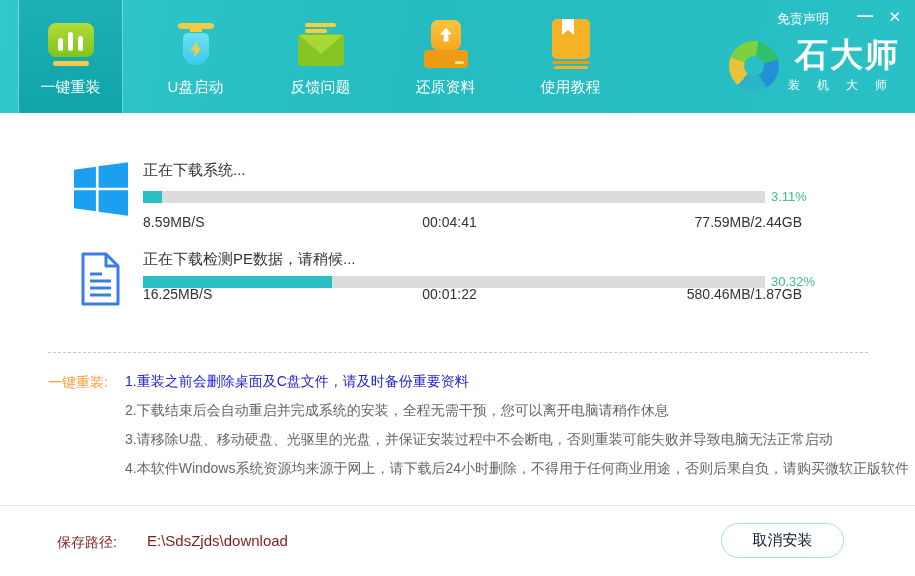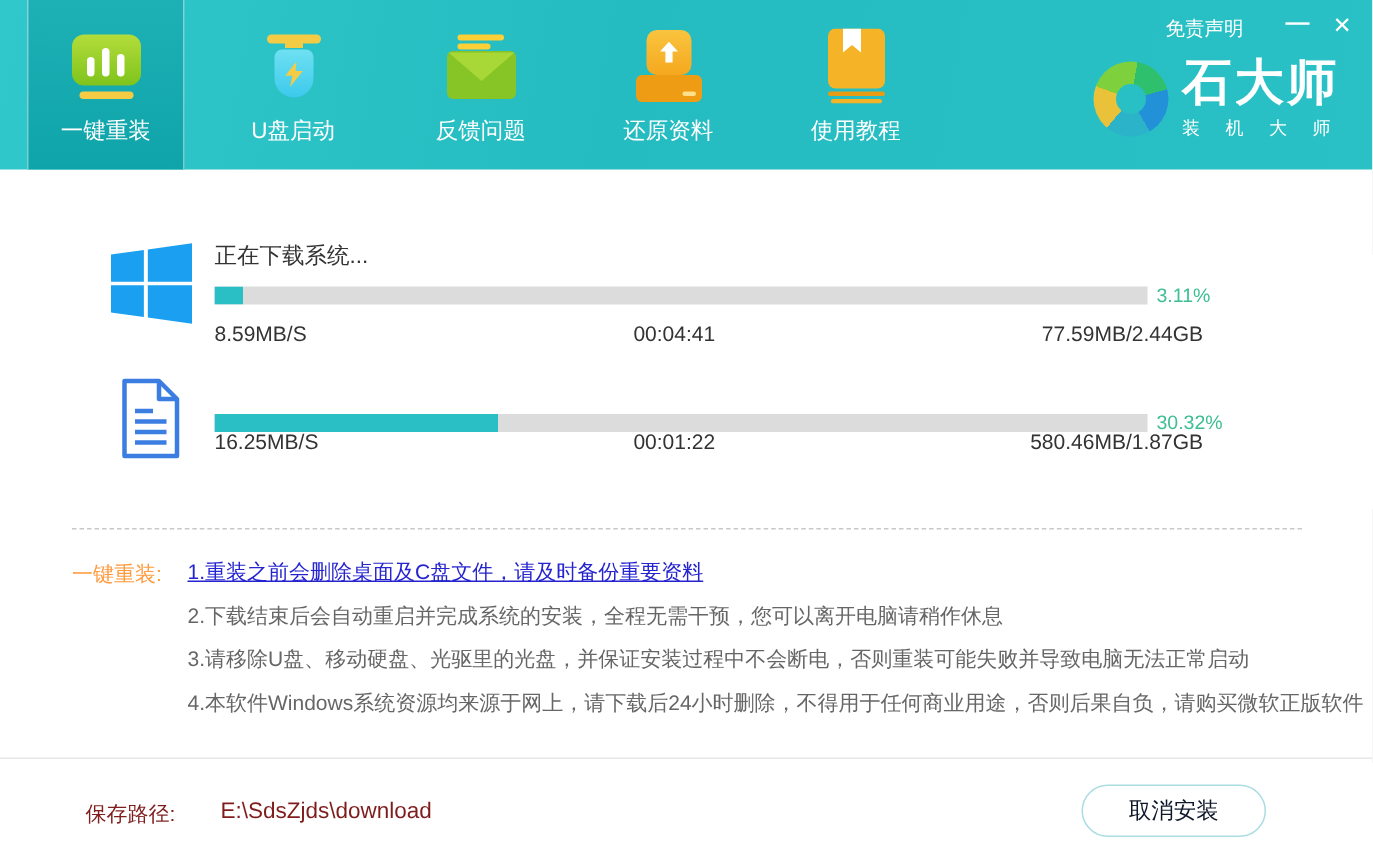--- a/index.html
+++ b/index.html
@@ -30,40 +30,40 @@
   .restore-wrap{position:relative;width:50px;height:52px;}
   .restore-tray{position:absolute;left:3px;bottom:2px;width:44px;height:18px;border-radius:4px;background:#ef9c15;}
   .restore-box{position:absolute;left:10px;top:2px;width:30px;height:30px;border-radius:7px;
                background:linear-gradient(#fac43e,#f5a81f);display:flex;align-items:center;justify-content:center;}
   .restore-dash{position:absolute;right:7px;bottom:6px;width:9px;height:3px;border-radius:2px;background:#ffe08a;}
   
   .disclaimer{position:absolute;right:86px;top:10px;font-size:13px;color:#fff;cursor:pointer;}
   .btn-min{position:absolute;right:42px;top:7px;font-size:16px;font-weight:bold;color:#fff;cursor:pointer;}
   .btn-close{position:absolute;right:14px;top:8px;font-size:15px;font-weight:bold;color:#fff;cursor:pointer;}
   
-  .logo{position:absolute;right:15px;top:38px;display:flex;align-items:center;}
+  .logo{position:absolute;right:15px;top:38px;display:flex;align-items:center;text-align:right;}
   .logo-mark{position:relative;width:50px;height:50px;border-radius:50%;
      background:conic-gradient(from 220deg,#e9c23a 0deg 70deg,#7ed13c 70deg 150deg,#2fc06e 150deg 215deg,#2391d8 215deg 290deg,#2ab3c9 290deg 360deg);}
   .logo-hole{position:absolute;left:15px;top:15px;width:20px;height:20px;border-radius:50%;background:#29c0c5;}
   .logo-text{margin-left:9px;}
   .logo-title{font-size:33px;font-weight:bold;color:#fff;line-height:1;letter-spacing:2px;}
   .logo-subtitle{font-size:12px;color:#fff;letter-spacing:17px;margin-top:6px;width:112px;overflow:hidden;white-space:nowrap;}
   
   .abs{position:absolute;}
   .dl-label{font-size:15px;color:#333;}
   .bar-track{width:622px;height:12px;background:#dcdcdc;overflow:hidden;}
   .bar-fill{height:100%;background:#2abfc4;width:0;}
   .pct{font-size:13px;color:#3dbe93;}
   .stats{width:659px;display:flex;justify-content:space-between;font-size:14px;color:#333;}
   
   .dash-divider{position:absolute;left:48px;top:352px;width:820px;border-top:1px dashed #c8c8c8;}
   .tips-title{position:absolute;left:48px;top:374px;font-size:14px;color:#ff9b3d;}
   .tips-list{position:absolute;left:125px;top:367px;right:30px;}
   .tip-row{height:29px;line-height:29px;font-size:14px;color:#666;white-space:nowrap;}
-  .tip-em{color:#2524ce;text-decoration:underline;}
+  .tip-em{color:#2524ce;}
   
   .footer-line{position:absolute;left:0;right:0;top:505px;border-top:1px solid #e8e8e8;}
   .path-label{position:absolute;left:57px;top:534px;font-size:14px;color:#7f1d1d;}
   .path-value{position:absolute;left:147px;top:532px;font-size:15px;color:#7f1d1d;cursor:pointer;}
   .cancel-btn{position:absolute;left:721px;top:523px;width:123px;height:35px;border-radius:18px;
       border:1px solid #a9dde2;background:#fff;color:#0f172a;font-size:15px;cursor:pointer;
       font-family:"Liberation Sans","DejaVu Sans",sans-serif;}
 </style>
 </head>
 <body>
@@ -175,20 +175,21 @@
   <div class="abs" style="left:78px;top:252px;">
     <svg width="44" height="54" viewBox="0 0 44 54">
       <path d="M5 2 H28 L40 14 V52 H5 Z" fill="#fff" stroke="#3b7de0" stroke-width="3" stroke-linejoin="round"></path>
       <path d="M28 2 V14 H40" fill="none" stroke="#3b7de0" stroke-width="3" stroke-linejoin="round"></path>
       <line x1="12" y1="22" x2="24" y2="22" stroke="#3b7de0" stroke-width="3"></line>
       <line x1="12" y1="29" x2="33" y2="29" stroke="#3b7de0" stroke-width="3"></line>
       <line x1="12" y1="36" x2="33" y2="36" stroke="#3b7de0" stroke-width="3"></line>
       <line x1="12" y1="43" x2="33" y2="43" stroke="#3b7de0" stroke-width="3"></line>
     </svg>
   </div>
+  <div class="abs dl-label" style="left:143px;top:250px;">正在下载检测PE数据，请稍候...</div>
   <div class="abs bar-track" style="left:143px;top:276px;">
     <div class="bar-fill" style="width: 30.32%;"></div>
   </div>
   <div class="abs pct" style="left:771px;top:274px;">30.32%</div>
   <div class="abs stats" style="left:143px;top:286px;">
     <span>16.25MB/S</span>
     <span>00:01:22</span>
     <span>580.46MB/1.87GB</span>
   </div>
 

